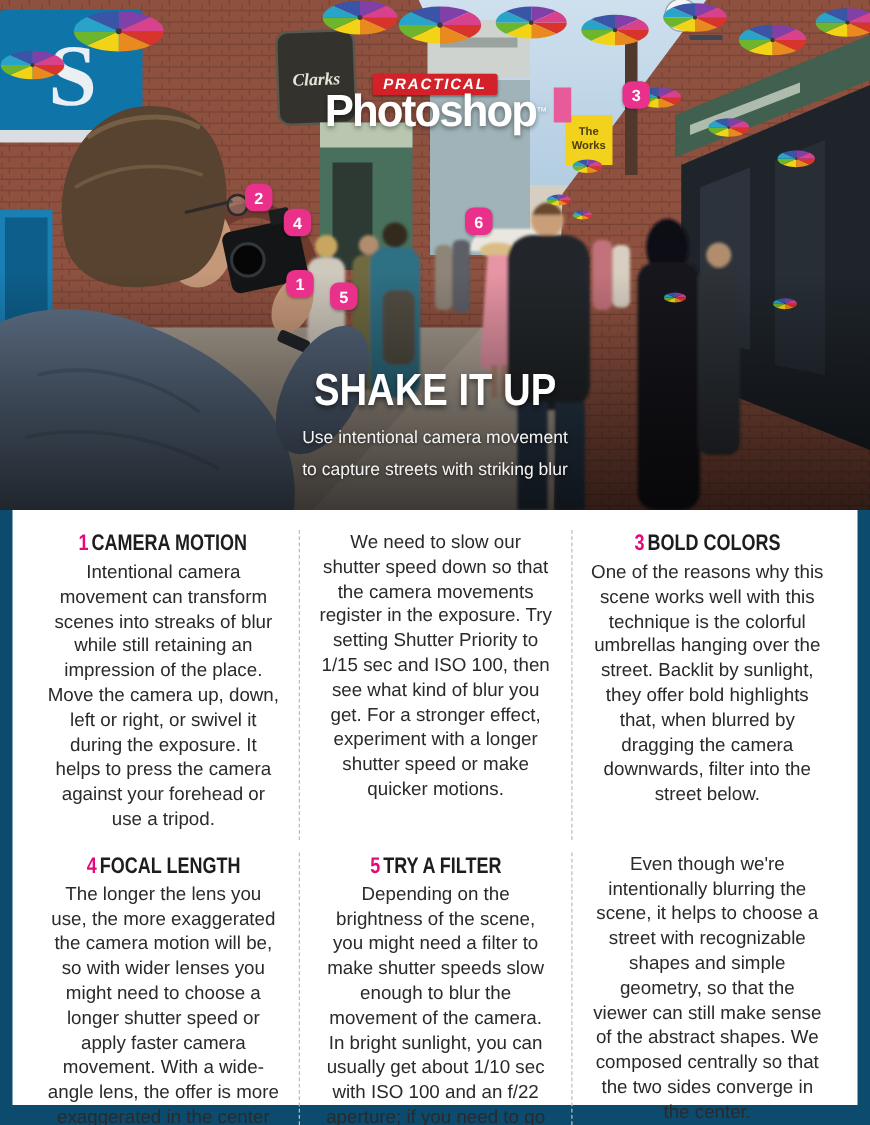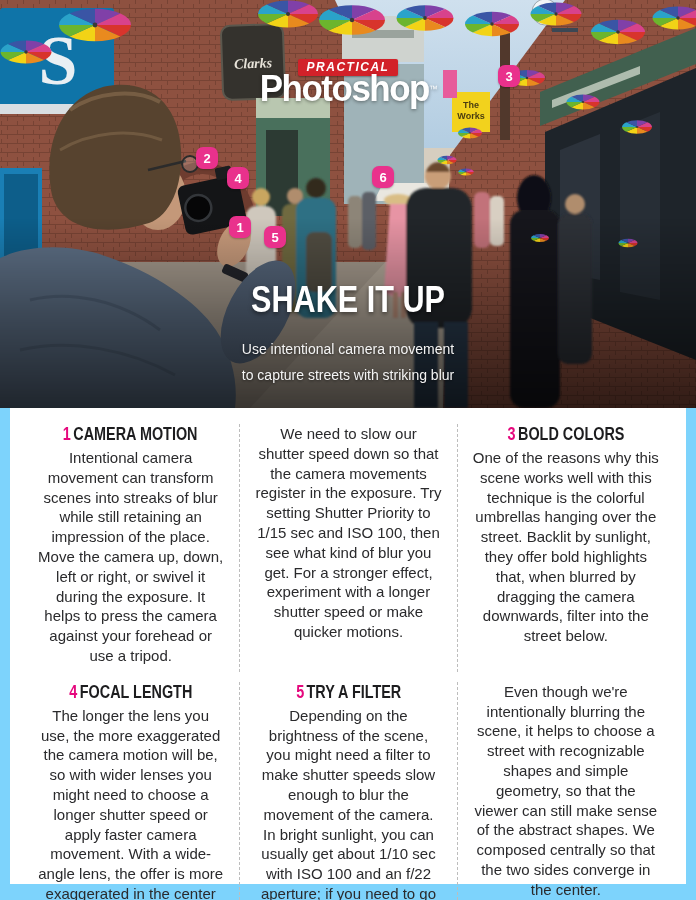--- a/index.html
+++ b/index.html
@@ -9,30 +9,30 @@
   .hero{position:absolute;top:0;left:0;width:696px;height:408px;overflow:hidden;background:#9db8cc;}
   .hero svg{display:block;}
   .overlay-text{position:absolute;left:0;right:0;text-align:center;color:#fff;}
   .logo-wrap{top:30px;}
   .logo-practical{display:inline-block;background:#d22129;color:#fff;font-weight:700;font-style:italic;
       font-size:12px;letter-spacing:1.5px;padding:1px 9px 2px;border-radius:2px;
       box-shadow:0 1px 2px rgba(0,0,0,.35);margin-top:29px;}
   .logo-photoshop{margin-top:-5px;font-weight:700;font-size:36px;letter-spacing:-1.5px;line-height:36px;
       text-shadow:0 1px 4px rgba(0,0,0,.45);transform:scaleX(.97);}
   .logo-tm{font-size:9px;vertical-align:top;font-weight:400;}
-  .hero-title{top:282px;font-size:36px;font-weight:700;letter-spacing:0px;line-height:36px;
+  .hero-title{top:294px;font-size:36px;font-weight:700;letter-spacing:0px;line-height:36px;
       text-shadow:0 2px 5px rgba(0,0,0,.5);}
   .hero-title span{display:inline-block;transform:scaleX(.85);}
   .hero-sub{top:336px;font-size:14px;font-weight:400;line-height:26px;color:#f4f4f4;
       text-shadow:0 1px 3px rgba(0,0,0,.6);}
   .marker{position:absolute;width:22px;height:22px;border-radius:7px;background:#e9318c;
       color:#fff;font-size:13px;font-weight:700;display:flex;align-items:center;justify-content:center;
       box-shadow:0 1px 2px rgba(0,0,0,.25);}
   
-  .frame{position:absolute;top:408px;left:0;right:0;bottom:0;background:#7dd3fc;}
+  .frame{position:absolute;top:408px;left:0;right:0;bottom:0;background:#0c4a6e;}
   .white-box{position:absolute;top:0;left:10px;right:10px;bottom:16px;background:#ffffff;
       padding:16px 12px 0;box-sizing:border-box;}
   .tips-grid{display:grid;grid-template-columns:1fr 1fr 1fr;row-gap:10px;}
   .tip{padding:0 15px 6px;min-height:222px;box-sizing:border-box;}
   .tip.div-left{border-left:1px dashed #bdbdbd;}
   .tip-header{text-align:center;margin:0 0 3px;white-space:nowrap;}
   .tip-header .inner{display:inline-block;transform:scaleX(.8);transform-origin:center;
       font-size:18px;font-weight:700;letter-spacing:0;color:#1d1d1f;}
   .tip-num{color:#e5087d;margin-right:3px;}
   .tip-body{font-size:15px;line-height:1.32;color:#2a2a2c;text-align:center;margin:0;}

